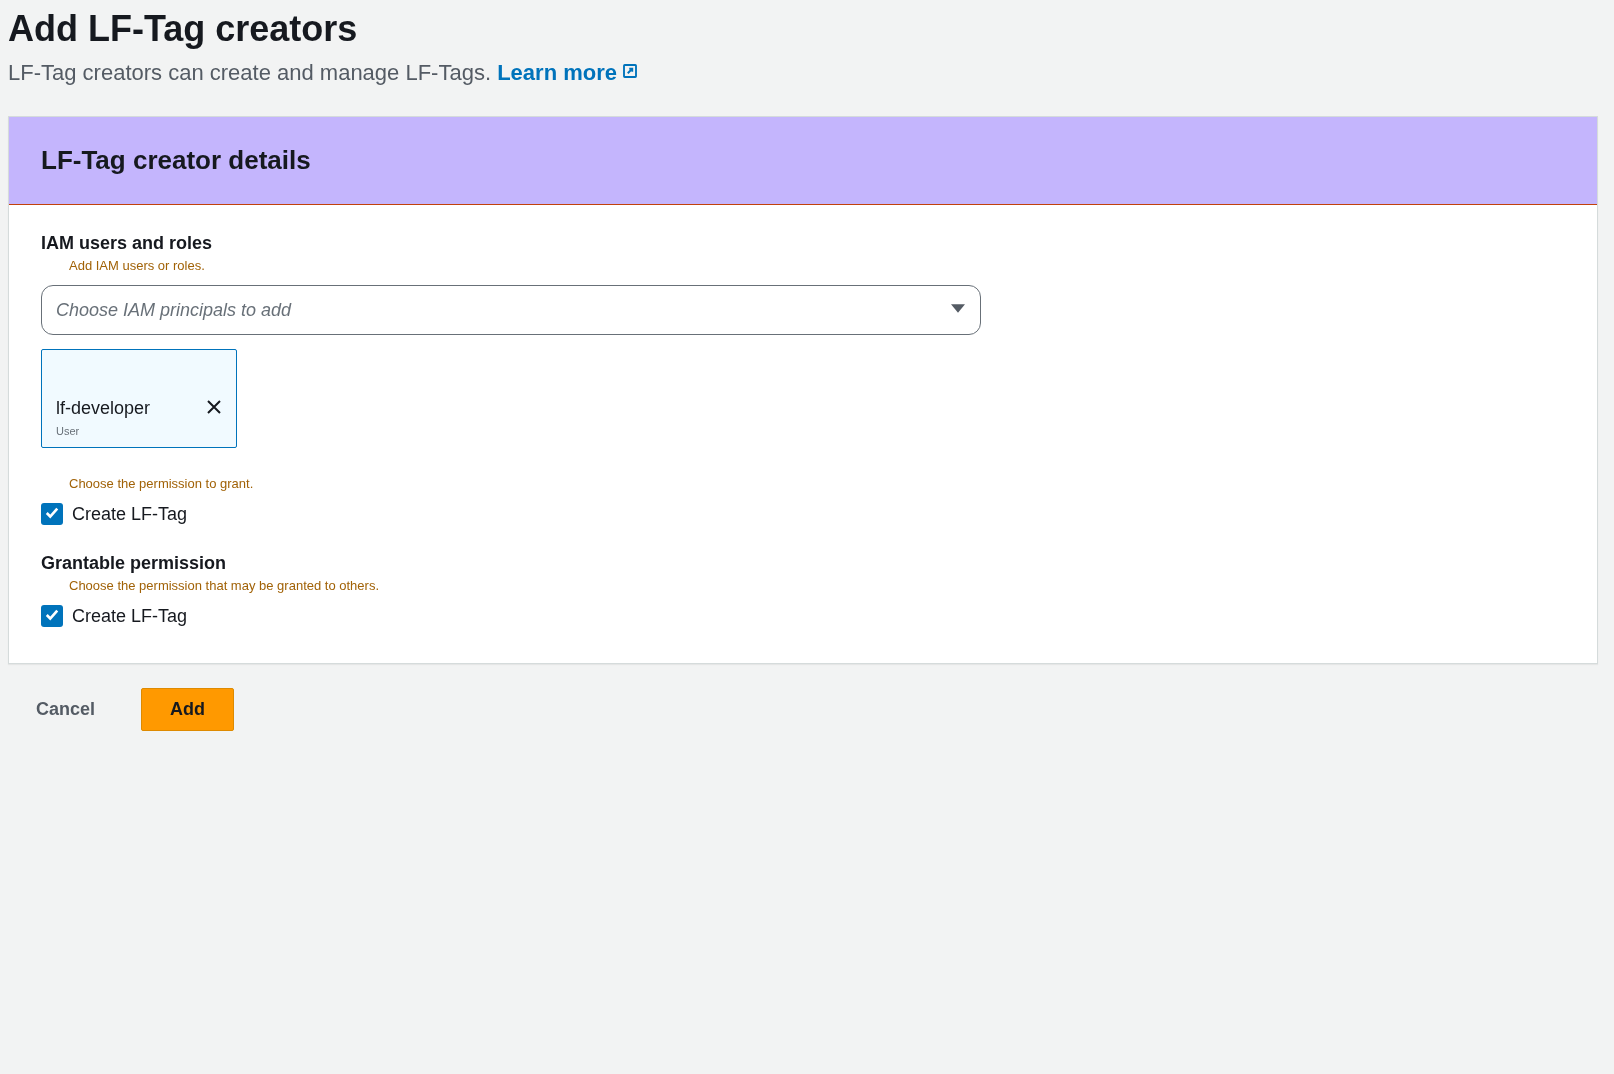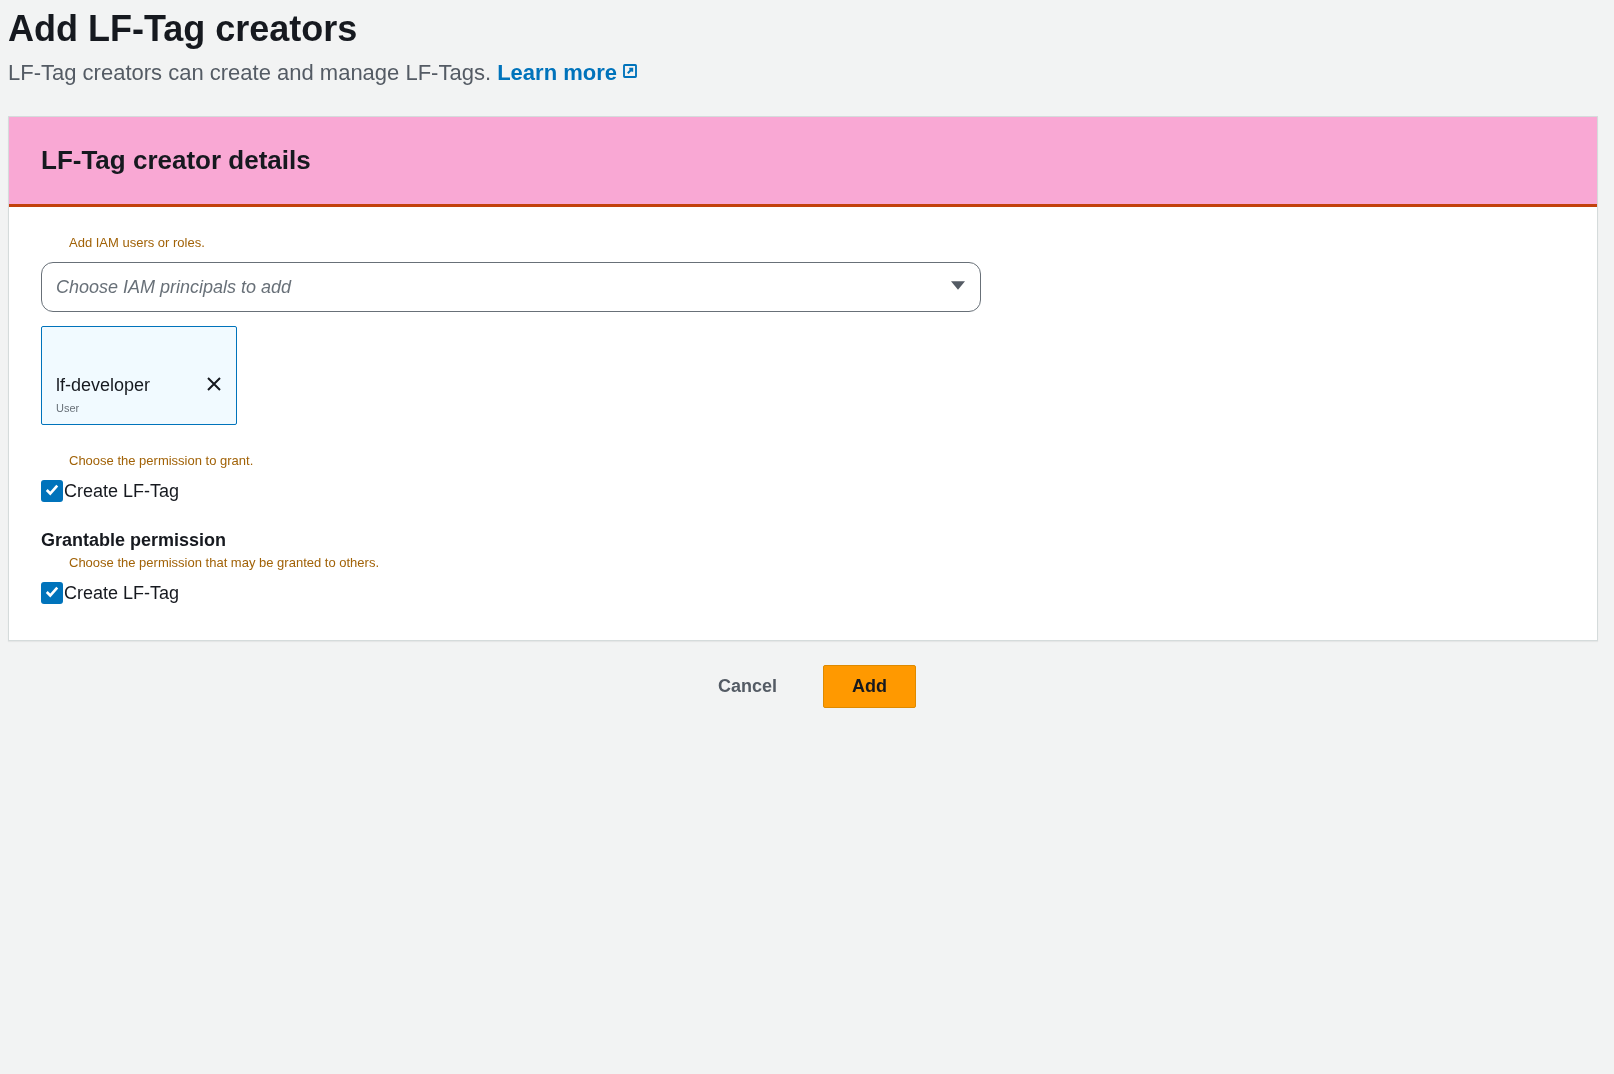--- a/index.html
+++ b/index.html
@@ -35,22 +35,22 @@
       width: 18px;
       height: 18px;
     }
     .panel {
       background: #fff;
       border: 1px solid #d5dbdb;
       box-shadow: 0 1px 1px rgba(0,0,0,0.05);
       margin-right: 8px;
     }
     .panel-header {
-      background: #f9a8d4;
-      border-bottom: 3px solid #c2410c;
+      background: #c4b5fd;
+      border-bottom: 1px solid #c2410c;
       padding: 28px 32px;
     }
     .panel-header h2 {
       font-size: 26px;
       font-weight: 700;
       color: #16191f;
     }
     .panel-body {
       padding: 28px 32px 36px 32px;
     }
@@ -120,42 +120,42 @@
     }
     .token-close svg { width: 16px; height: 16px; stroke: #16191f; stroke-width: 2; }
     .token-sub {
       font-size: 11px;
       color: #687078;
       margin-top: 6px;
     }
     .checkbox-row {
       display: flex;
       align-items: center;
-      gap: 1px;
+      gap: 9px;
       margin-top: 4px;
     }
     .cb {
       width: 22px;
       height: 22px;
       border-radius: 3px;
       background: #0073bb;
       display: inline-flex;
       align-items: center;
       justify-content: center;
       cursor: pointer;
       flex-shrink: 0;
     }
     .cb svg { width: 14px; height: 14px; stroke: #fff; stroke-width: 3; fill: none; }
     .cb-label {
       font-size: 18px;
       color: #16191f;
     }
     .footer-actions {
       display: flex;
-      justify-content: center;
+      justify-content: flex-start;
       gap: 18px;
       padding: 24px 8px 24px 0;
       align-items: center;
     }
     .btn {
       font-size: 18px;
       font-weight: 700;
       padding: 10px 28px;
       border-radius: 2px;
       cursor: pointer;
@@ -190,20 +190,21 @@
     </a>
   </p>
 
   <div class="panel">
     <div class="panel-header">
       <h2>LF-Tag creator details</h2>
     </div>
     <div class="panel-body">
 
       <div class="field-block">
+        <div class="field-label">IAM users and roles</div>
         <div class="field-hint">Add IAM users or roles.</div>
         <div class="select-wrap">
           <div class="select-box">Choose IAM principals to add</div>
           <span class="select-caret">
             <svg viewBox="0 0 10 6">
                 <path d="M0 0 L5 6 L10 0 Z"></path>
               </svg>
           </span>
         </div>
         <div class="token">

